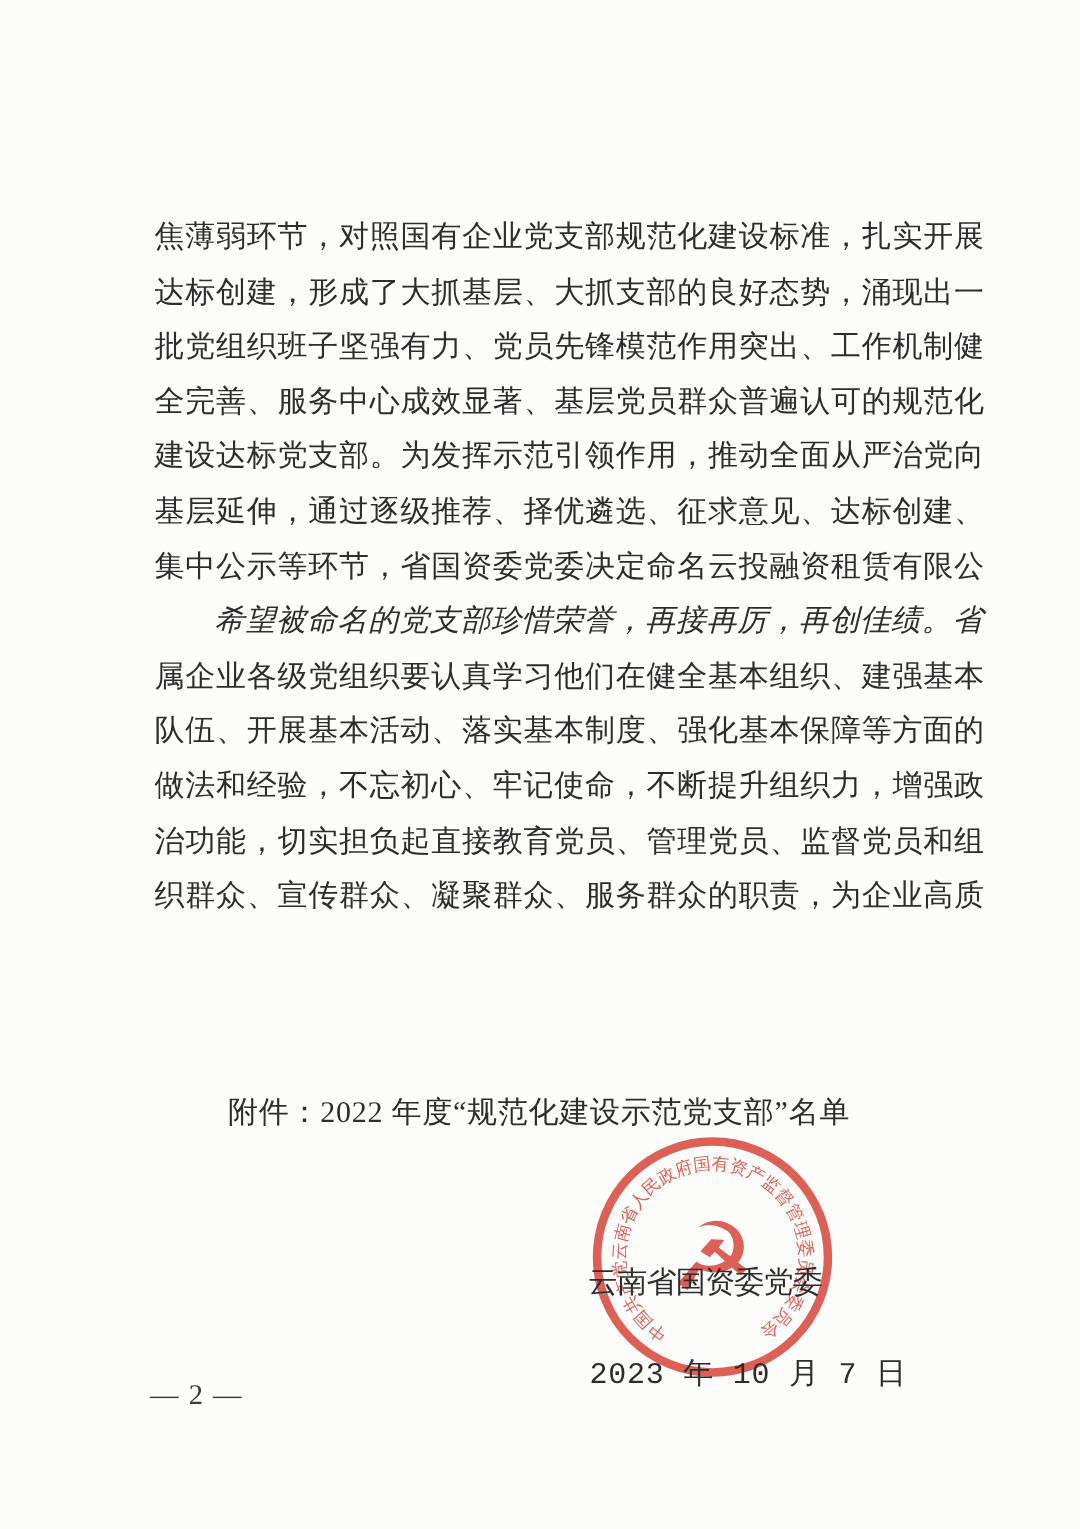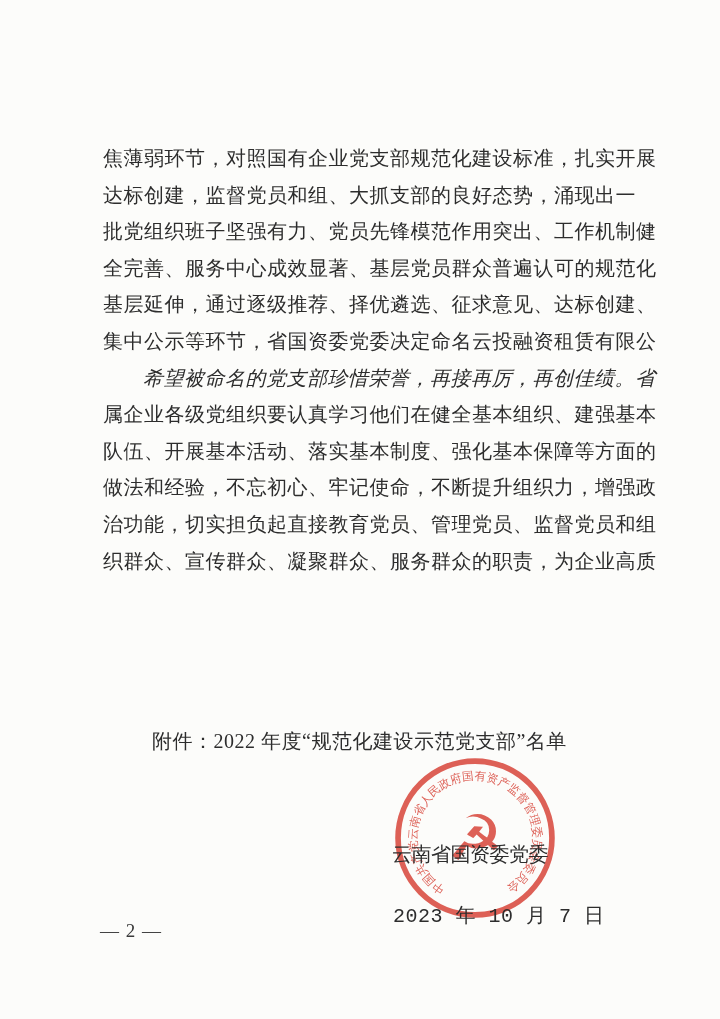--- a/index.html
+++ b/index.html
@@ -102,23 +102,24 @@
     color: #3a3a3a;
   }
 </style>
 </head>
 <body>
 
 <div class="page">
 
   <div class="body-text">
     <div class="bline">焦薄弱环节，对照国有企业党支部规范化建设标准，扎实开展</div>
-    <div class="bline">达标创建，监督党员和组、大抓支部的良好态势，涌现出一</div>
+    <div class="bline">达标创建，形成了大抓基层、大抓支部的良好态势，涌现出一</div>
     <div class="bline">批党组织班子坚强有力、党员先锋模范作用突出、工作机制健</div>
     <div class="bline">全完善、服务中心成效显著、基层党员群众普遍认可的规范化</div>
+    <div class="bline">建设达标党支部。为发挥示范引领作用，推动全面从严治党向</div>
     <div class="bline">基层延伸，通过逐级推荐、择优遴选、征求意见、达标创建、</div>
     <div class="bline">集中公示等环节，省国资委党委决定命名云投融资租赁有限公</div>
     <div class="bline indent">希望被命名的党支部珍惜荣誉，再接再厉，再创佳绩。省</div>
     <div class="bline">属企业各级党组织要认真学习他们在健全基本组织、建强基本</div>
     <div class="bline">队伍、开展基本活动、落实基本制度、强化基本保障等方面的</div>
     <div class="bline">做法和经验，不忘初心、牢记使命，不断提升组织力，增强政</div>
     <div class="bline">治功能，切实担负起直接教育党员、管理党员、监督党员和组</div>
     <div class="bline">织群众、宣传群众、凝聚群众、服务群众的职责，为企业高质</div>
   </div>
 

